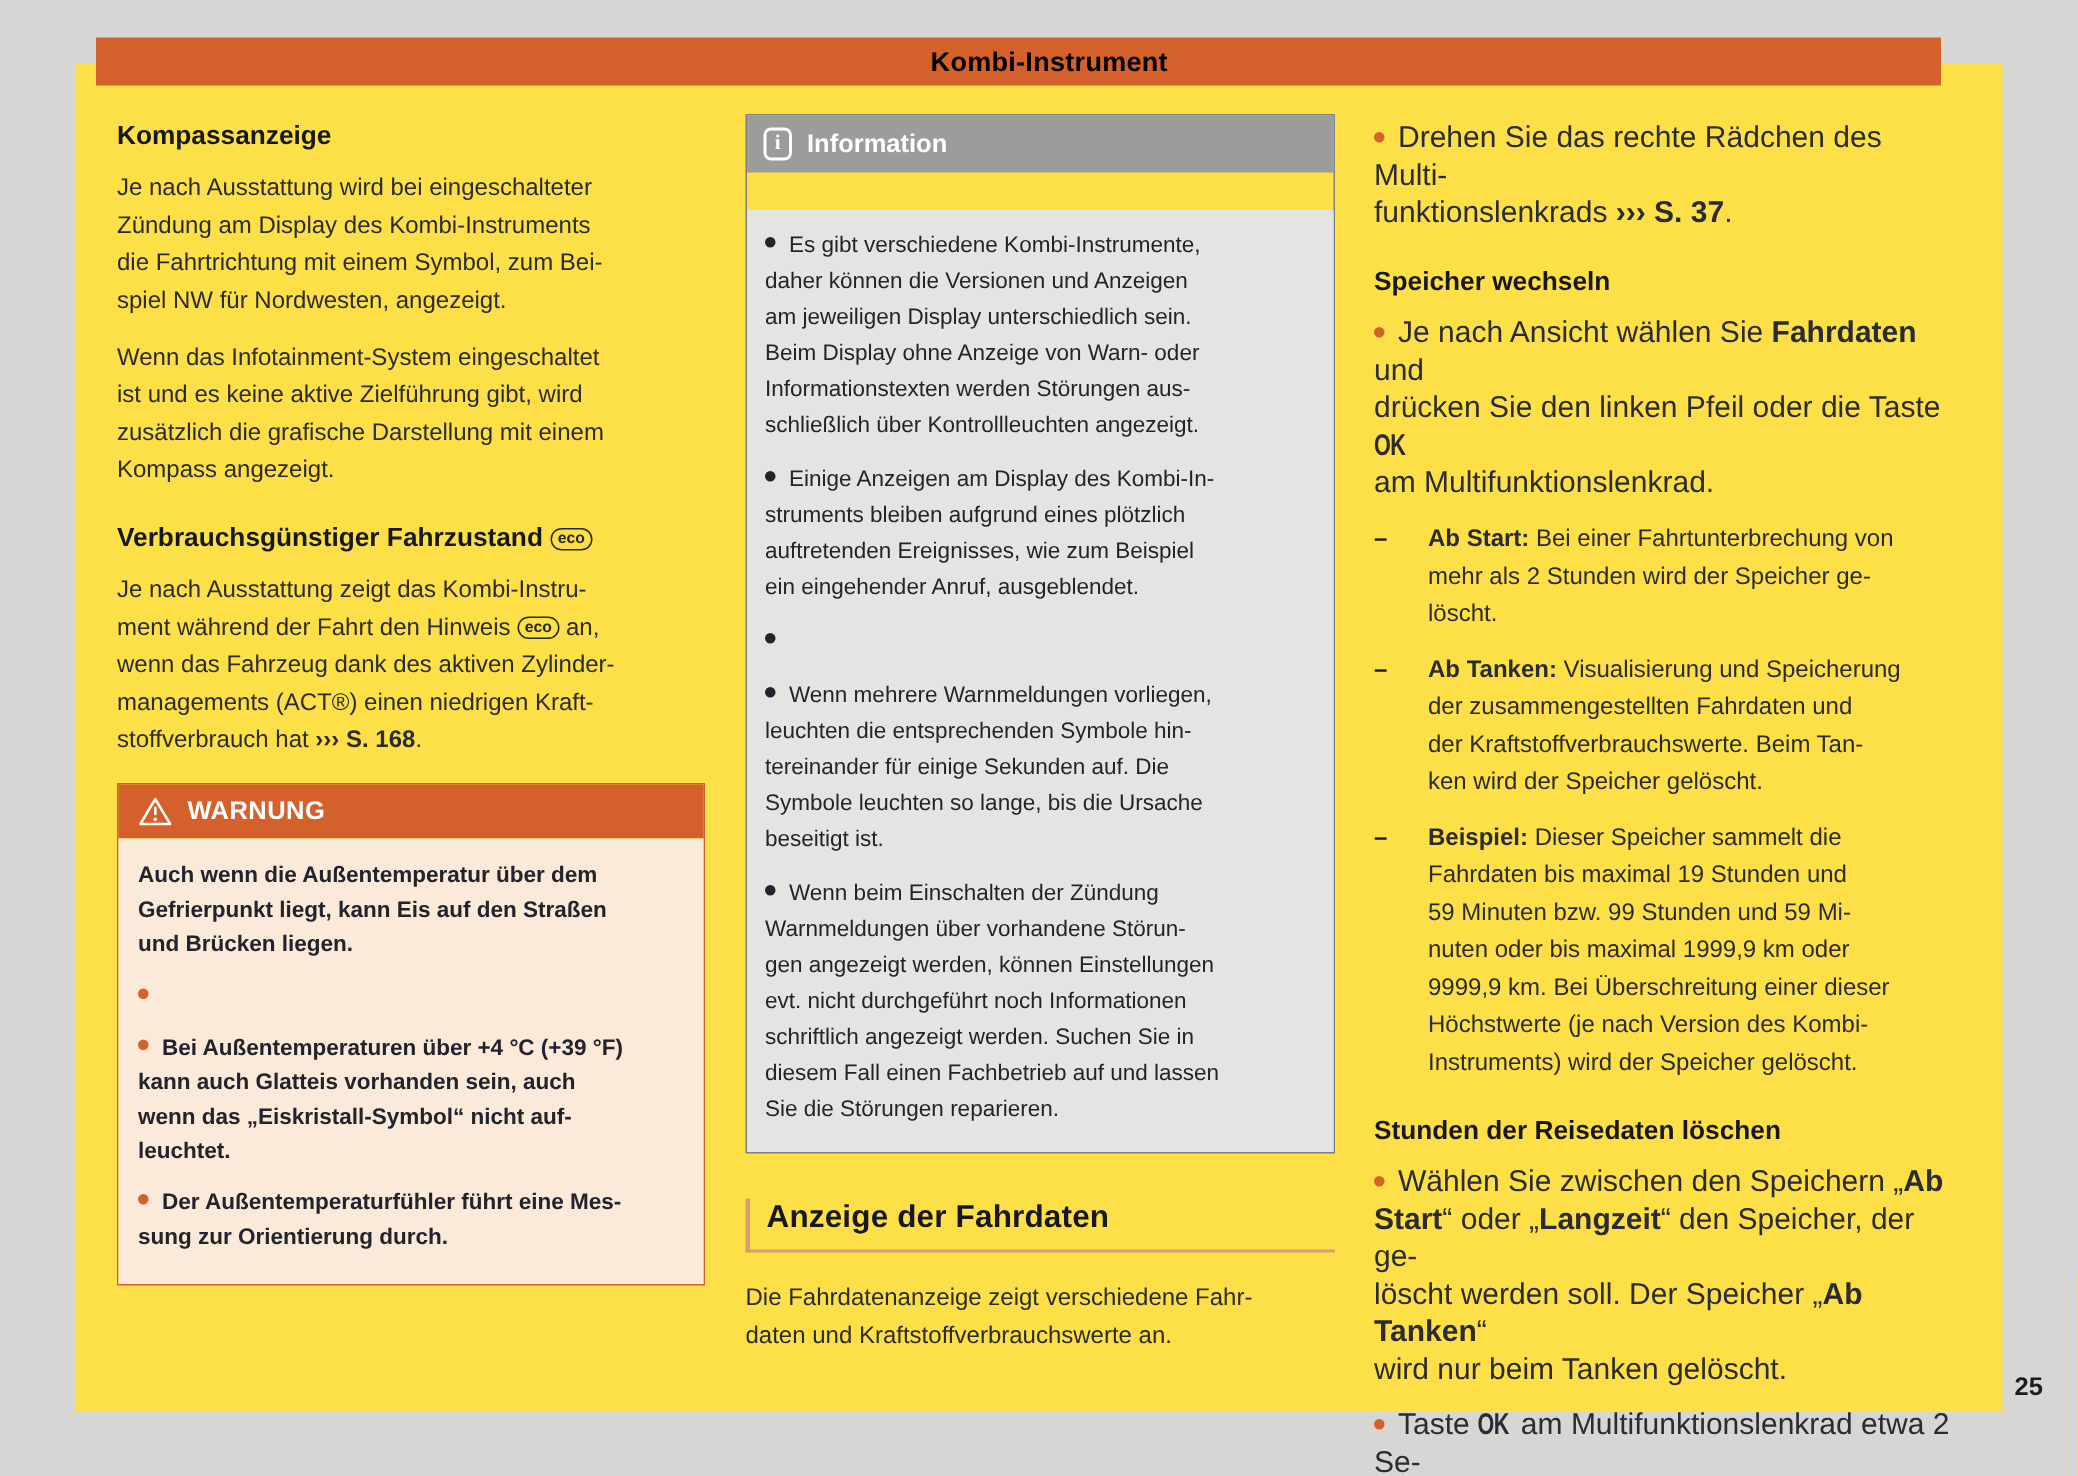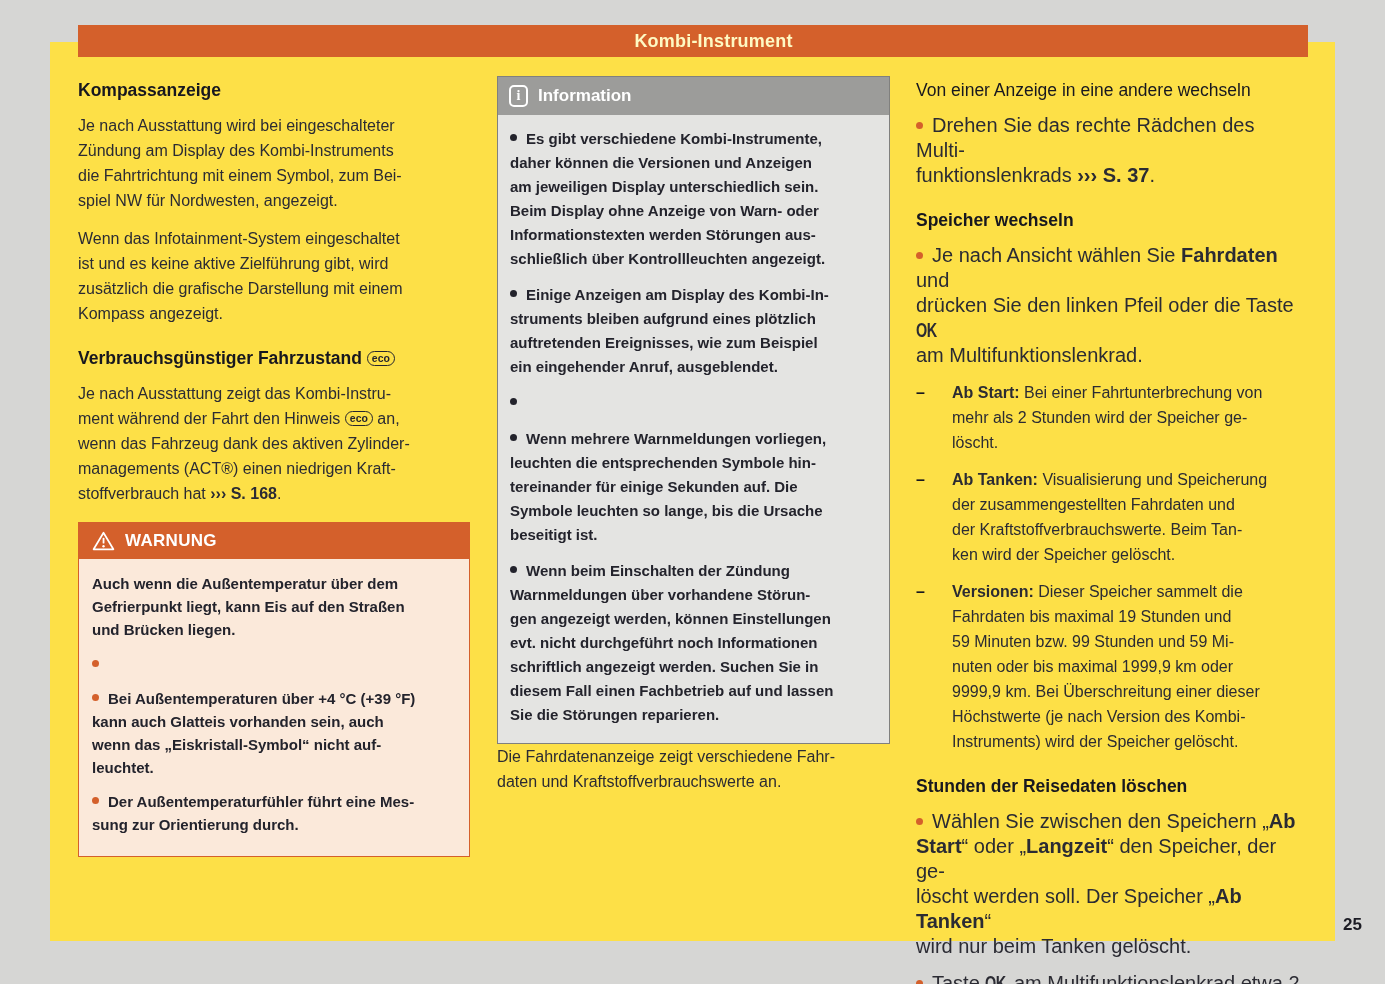--- a/index.html
+++ b/index.html
@@ -14,22 +14,22 @@
     background:#d6d6d4;
     font-family:"Liberation Sans", sans-serif;
     color:var(--ink);
     overflow:hidden;
   }
   .sheet{
     position:absolute;left:50px;top:42px;width:1285px;height:899px;
     background:#fde047;
   }
   .titlebar{
-    position:absolute;left:78px;top:25px;width:1230px;height:32px;
-    background:var(--accent);color:#fef9c3;
+    position:absolute;left:64px;top:25px;width:1230px;height:32px;
+    background:var(--accent);color:#000000;
     font-size:18px;font-weight:700;
     display:flex;align-items:center;justify-content:center;
     z-index:3;letter-spacing:.2px;padding-left:41px;
   }
   .col{position:absolute;top:0;height:100%;}
   .col-1{left:28px;width:392px;padding-top:38px;}
   .col-2{left:447px;width:393px;padding-top:34px;}
   .col-3{left:866px;width:392px;padding-top:38px;}
 
   .h4{font-size:17.5px;font-weight:700;color:var(--ink-dark);margin:0 0 12px;}
@@ -60,21 +60,21 @@
 
   
   .infobox{border:1px solid #80807e;}
   .infohead{background:#9c9c9a;color:#fff;height:38px;
        display:flex;align-items:center;gap:10px;padding:0 11px;
        font-size:17px;font-weight:800;}
   .i-icon{display:inline-flex;align-items:center;justify-content:center;
        width:19px;height:22px;border:2px solid #fff;border-radius:5px;
        font-size:14px;font-weight:800;font-family:"Liberation Serif",serif;}
   .infobody{background:#e4e4e2;padding:12px 12px 4px;
-       font-weight:700;color:#23232c;font-size:15px;line-height:24px;}
+       font-weight:400;color:#23232c;font-size:15px;line-height:24px;margin-top:25px;}
   .infobody .bullet{font-size:15px;line-height:24px;margin-bottom:12px;}
   .infobody .dot{background:#23232c;}
 
   .sechead{margin:30px 0 18px;padding:1px 0 9px 11px;
        border-left:3px solid #d99d74;border-bottom:2px solid #d99d74;
        font-size:21px;font-weight:800;color:var(--ink-dark);letter-spacing:.1px;}
 
   
   .dash-item{display:flex;font-size:16px;line-height:25px;margin:0 0 12px;}
   .dash{flex:0 0 36px;font-weight:700;color:var(--ink-dark);}
@@ -161,26 +161,26 @@
         <div class="bullet"><span class="dot"></span><span class="ml">Wenn beim Einschalten der Zündung
 Warnmeldungen über vorhandene Störun-
 gen angezeigt werden, können Einstellungen
 evt. nicht durchgeführt noch Informationen
 schriftlich angezeigt werden. Suchen Sie in
 diesem Fall einen Fachbetrieb auf und lassen
 Sie die Störungen reparieren.</span></div>
       </div>
     </div>
 
+    <div class="sechead">Anzeige der Fahrdaten</div>
     <p class="para ml">Die Fahrdatenanzeige zeigt verschiedene Fahr-
 daten und Kraftstoffverbrauchswerte an.</p>
   </div>
 
   <div class="col col-3">
-    <div class="h4 regular">Von einer Anzeige in eine andere wechseln</div>
     <div class="bullet"><span class="dot"></span><span class="ml"><span>Drehen Sie das rechte Rädchen des Multi-
 funktionslenkrads </span><span class="b">››› S. 37</span><span>.</span></span></div>
 
     <div class="h4 gap-top">Speicher wechseln</div>
     <div class="bullet"><span class="dot"></span><span class="ml"><span>Je nach Ansicht wählen Sie </span><span class="b">Fahrdaten</span><span> und
 drücken Sie den linken Pfeil oder die Taste </span><span class="key">OK</span><span>
 am Multifunktionslenkrad.</span></span></div>
 
     <div class="dash-item">
       <span class="dash">–</span>
@@ -190,21 +190,21 @@
     </div>
     <div class="dash-item">
       <span class="dash">–</span>
       <div class="dash-text ml"><span class="b">Ab Tanken:</span><span> Visualisierung und Speicherung
 der zusammengestellten Fahrdaten und
 der Kraftstoffverbrauchswerte. Beim Tan-
 ken wird der Speicher gelöscht.</span></div>
     </div>
     <div class="dash-item">
       <span class="dash">–</span>
-      <div class="dash-text ml"><span class="b">Versionen:</span><span> Dieser Speicher sammelt die
+      <div class="dash-text ml"><span class="b">Beispiel:</span><span> Dieser Speicher sammelt die
 Fahrdaten bis maximal 19 Stunden und
 59 Minuten bzw. 99 Stunden und 59 Mi-
 nuten oder bis maximal 1999,9 km oder
 9999,9 km. Bei Überschreitung einer dieser
 Höchstwerte (je nach Version des Kombi-
 Instruments) wird der Speicher gelöscht.</span></div>
     </div>
 
     <div class="h4 gap-top">Stunden der Reisedaten löschen</div>
     <div class="bullet"><span class="dot"></span><span class="ml"><span>Wählen Sie zwischen den Speichern „</span><span class="b">Ab

